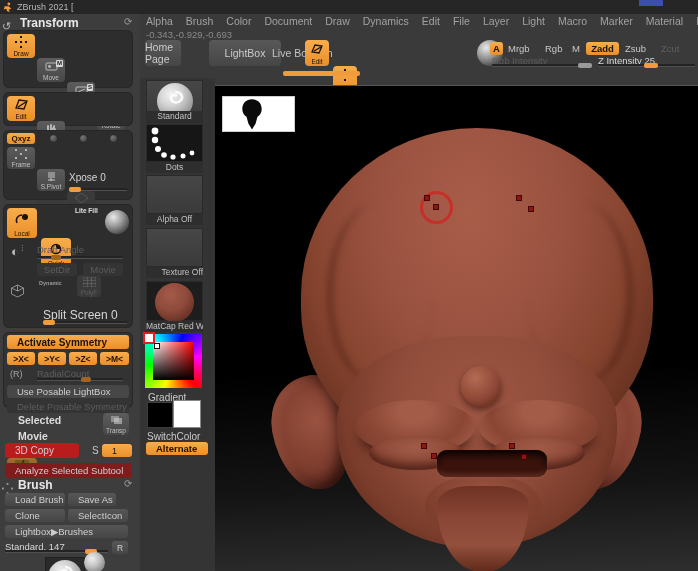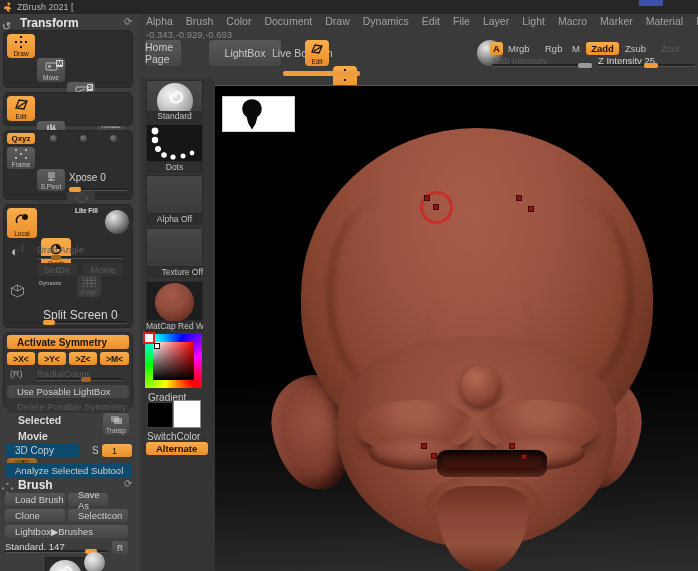--- a/index.html
+++ b/index.html
@@ -485,39 +485,39 @@
       <div class="sl-track"></div>
       <div class="sl-handle dimor" style="left:44px;width:10px;"></div>
     </div>
     <div class="tb abs left" style="left:4px;top:53px;width:122px;height:13px;font-size:9.5px;background:#474747;">Use Posable LightBox</div>
     <div class="tb dimtb abs left" style="left:4px;top:68px;width:122px;height:13px;">Delete Posable Symmetry</div>
   </div>
 
   <div class="abs seclabel" style="left:18px;top:400px;">Selected</div>
   <div class="abs seclabel" style="left:18px;top:416px;">Movie</div>
 
-  <div class="tb abs left" style="left:5px;top:429px;width:74px;height:15px;font-size:10px;background:#0c4a6e;">3D Copy</div>
+  <div class="tb abs left" style="left:5px;top:429px;width:74px;height:15px;font-size:10px;background:#b91c1c;">3D Copy</div>
   <div class="abs" style="left:92px;top:431px;font-size:10px;color:#c8c8c8;">S</div>
   <div class="tb on abs left" style="left:102px;top:430px;width:30px;height:13px;font-size:9px;">1</div>
 
-  <div class="tb abs left" style="left:5px;top:449px;width:127px;height:15px;font-size:9.5px;background:#0c4a6e;">Analyze Selected Subtool</div>
+  <div class="tb abs left" style="left:5px;top:449px;width:127px;height:15px;font-size:9.5px;background:#7f1d1d;">Analyze Selected Subtool</div>
 
   <div class="abs" style="left:2px;top:466px;"><svg width="11" height="11" viewBox="0 0 12 12">
         <g fill="#9a9a9a">
           <rect x="5" y="0" width="2" height="2"></rect>
           <rect x="0" y="5" width="2" height="2"></rect>
           <rect x="10" y="5" width="2" height="2"></rect>
           <rect x="5" y="10" width="2" height="2"></rect>
         </g>
       </svg></div>
   <div class="abs ptitle" style="left:18px;top:464px;">Brush</div>
   <div class="abs refresh" style="left:124px;top:464px;">⟳</div>
 
   <div class="tb abs left" style="left:5px;top:479px;width:60px;height:13px;">Load Brush</div>
-  <div class="tb abs left" style="left:68px;top:479px;width:40px;height:13px;">Save As</div>
+  <div class="tb abs left" style="left:68px;top:479px;width:48px;height:13px;">Save As</div>
   <div class="tb abs left" style="left:5px;top:495px;width:60px;height:13px;">Clone</div>
   <div class="tb abs left" style="left:68px;top:495px;width:60px;height:13px;">SelectIcon</div>
   <div class="tb abs left" style="left:5px;top:511px;width:123px;height:13px;">Lightbox▶Brushes</div>
 
   <div class="abs" style="left:5px;top:527px;width:103px;height:13px;">
     <span class="sl-label">Standard. 147</span>
     <div class="sl-track"></div>
     <div class="sl-handle" style="left:80px;width:12px;"></div>
   </div>
   <div class="tb abs" style="left:112px;top:527px;width:16px;height:13px;font-size:8.5px;">R</div>

